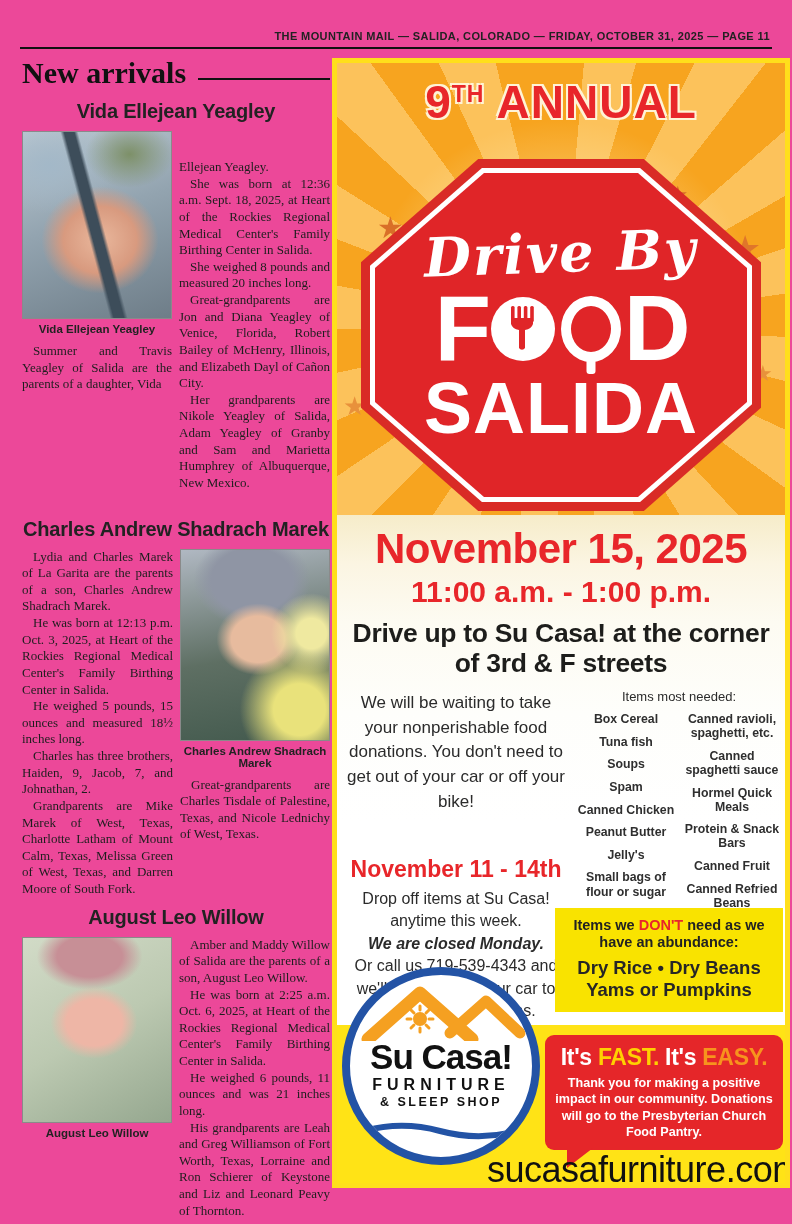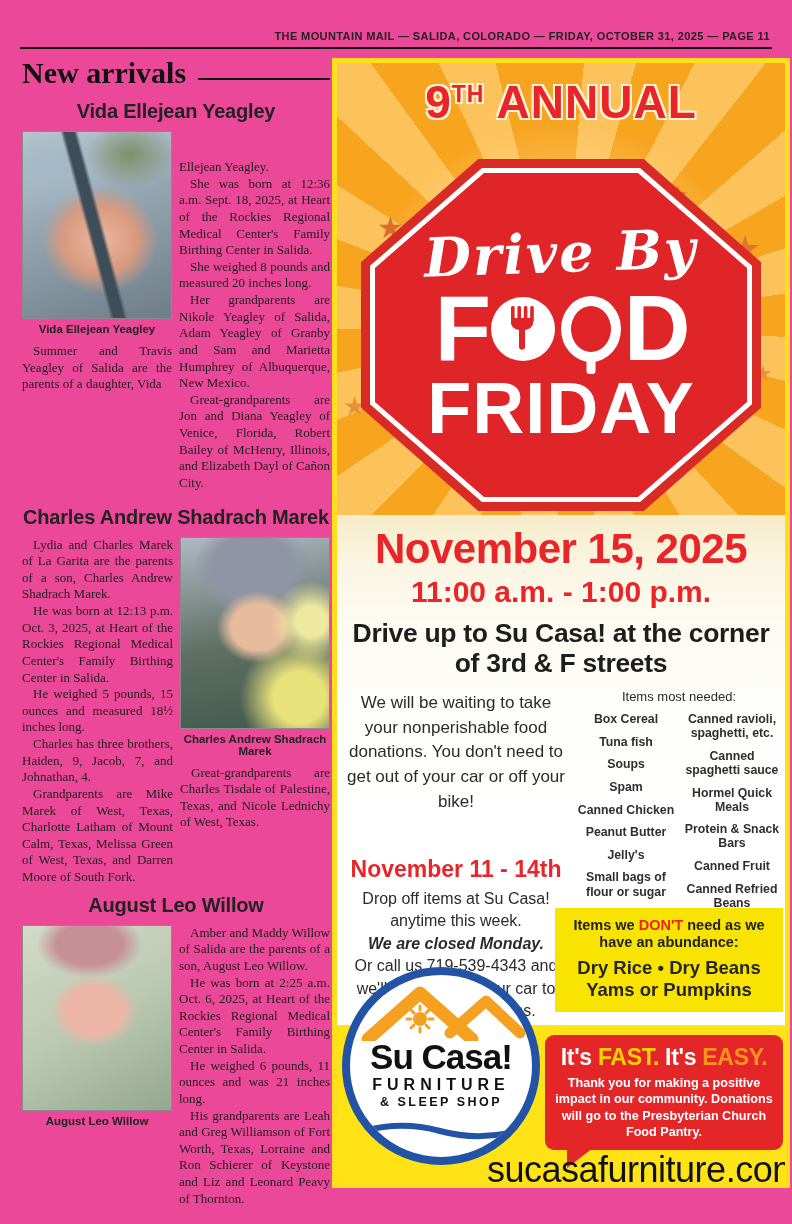--- a/index.html
+++ b/index.html
@@ -163,36 +163,36 @@
           <div class="caption">Vida Ellejean Yeagley</div>
           <div class="body-text">
             <p>Summer and Travis Yeagley of Salida are the parents of a daughter, Vida</p>
           </div>
         </div>
         <div class="text-col body-text">
           <p class="no-indent">Ellejean Yeagley.</p>
           <div>
               <p>She was born at 12:36 a.m. Sept. 18, 2025, at Heart of the Rockies Regional Medical Center's Family Birthing Center in Salida.</p>
               <p>She weighed 8 pounds and measured 20 inches long.</p>
+              <p>Great-grandparents are Jon and Diana Yeagley of Venice, Florida, Robert Bailey of McHenry, Illinois, and Elizabeth Dayl of Cañon City.</p>
               <p>Her grandparents are Nikole Yeagley of Salida, Adam Yeagley of Granby and Sam and Marietta Humphrey of Albuquerque, New Mexico.</p>
-              <p>Great-grandparents are Jon and Diana Yeagley of Venice, Florida, Robert Bailey of McHenry, Illinois, and Elizabeth Dayl of Cañon City.</p>
-            </div>
-        </div>
-      </div>
-    </div>
-
-    <div style="margin-top:14px;">
+            </div>
+        </div>
+      </div>
+    </div>
+
+    <div style="margin-top:26px;">
       <div class="art-headline">Charles Andrew Shadrach Marek</div>
       <div class="art-row">
         <div class="text-col body-text">
           <div>
               <p>Lydia and Charles Marek of La Garita are the parents of a son, Charles Andrew Shadrach Marek.</p>
               <p>He was born at 12:13 p.m. Oct. 3, 2025, at Heart of the Rockies Regional Medical Center's Family Birthing Center in Salida.</p>
               <p>He weighed 5 pounds, 15 ounces and measured 18½ inches long.</p>
-              <p>Charles has three brothers, Haiden, 9, Jacob, 7, and Johnathan, 4.</p>
+              <p>Charles has three brothers, Haiden, 9, Jacob, 7, and Johnathan, 2.</p>
               <p>Grandparents are Mike Marek of West, Texas, Charlotte Latham of Mount Calm, Texas, Melissa Green of West, Texas, and Darren Moore of South Fork.</p>
             </div>
         </div>
         <div class="photo-col">
           <div class="photo photo-charles"></div>
           <div class="caption">Charles Andrew Shadrach Marek</div>
           <div class="body-text">
             <p>Great-grandparents are Charles Tisdale of Palestine, Texas, and Nicole Lednichy of West, Texas.</p>
           </div>
         </div>
@@ -250,21 +250,21 @@
                         <rect x="9.4" y="0" width="3.6" height="16" rx="1.5"></rect>
                         <rect x="15.8" y="0" width="3.6" height="16" rx="1.5"></rect>
                         <rect x="22.2" y="0" width="3.6" height="16" rx="1.5"></rect>
                         <path d="M3 12 h22 v6 a11 8 0 0 1 -8 6 v18 a3.5 3.5 0 0 1 -6 0 V24 a11 8 0 0 1 -8 -6 z"></path>
                       </g>
                     </svg>
                 </span>
                 <span class="o-spoon"></span>
                 <span class="food-letter">D</span>
               </div>
-              <div class="sign-drive">FRIDAY</div>
+              <div class="sign-drive">SALIDA</div>
             </div>
           </div>
         </div>
       </div>
 
       <div class="nov15">November 15, 2025</div>
       <div class="adtime">11:00 a.m. - 1:00 p.m.</div>
       <div class="adloc">Drive up to Su Casa! at the corner of 3rd &amp; F streets</div>
 
       <div class="ad-intro">We will be waiting to take your nonperishable food donations. You don't need to get out of your car or off your bike!</div>

